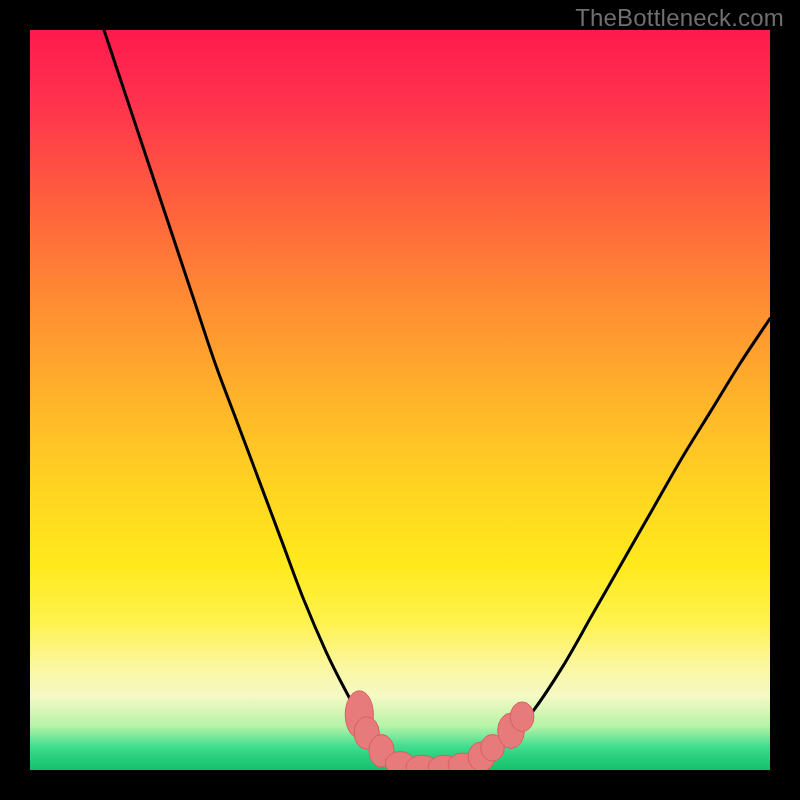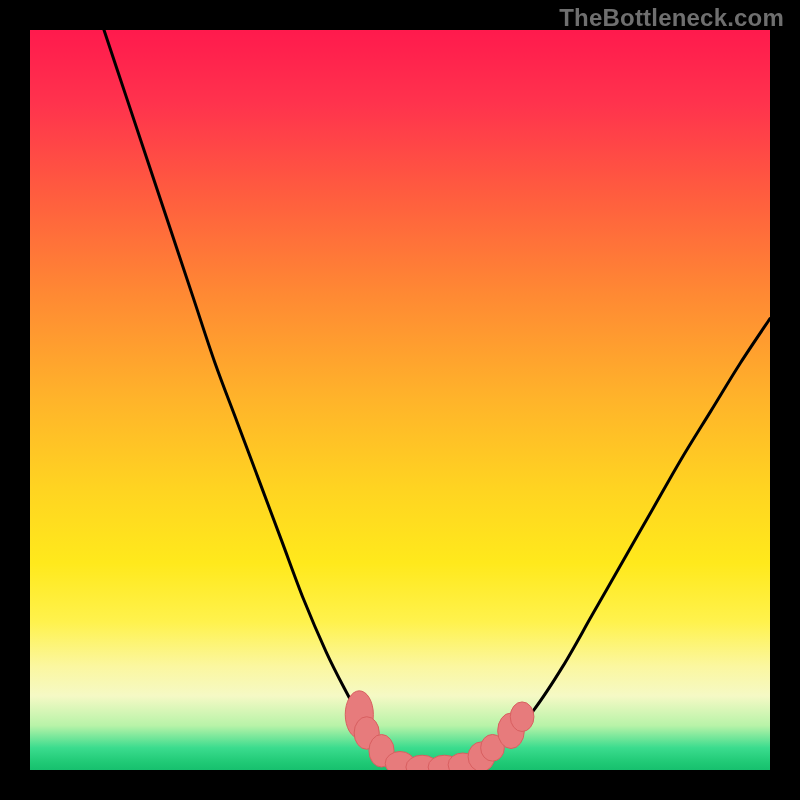--- a/index.html
+++ b/index.html
@@ -52,21 +52,21 @@
     inset: 0;
     width: 740px;
     height: 740px;
   }
   .watermark {
     position: absolute;
     top: 4px;
     right: 16px;
     font-size: 24px;
     color: #6f6f6f;
-    font-weight: 700;
+    font-weight: 400;
     letter-spacing: 0.2px;
     user-select: none;
   }
 </style>
 </head>
 <body>
 
 <div class="frame">
   <div class="plot-area">
     <div class="gradient"></div>

